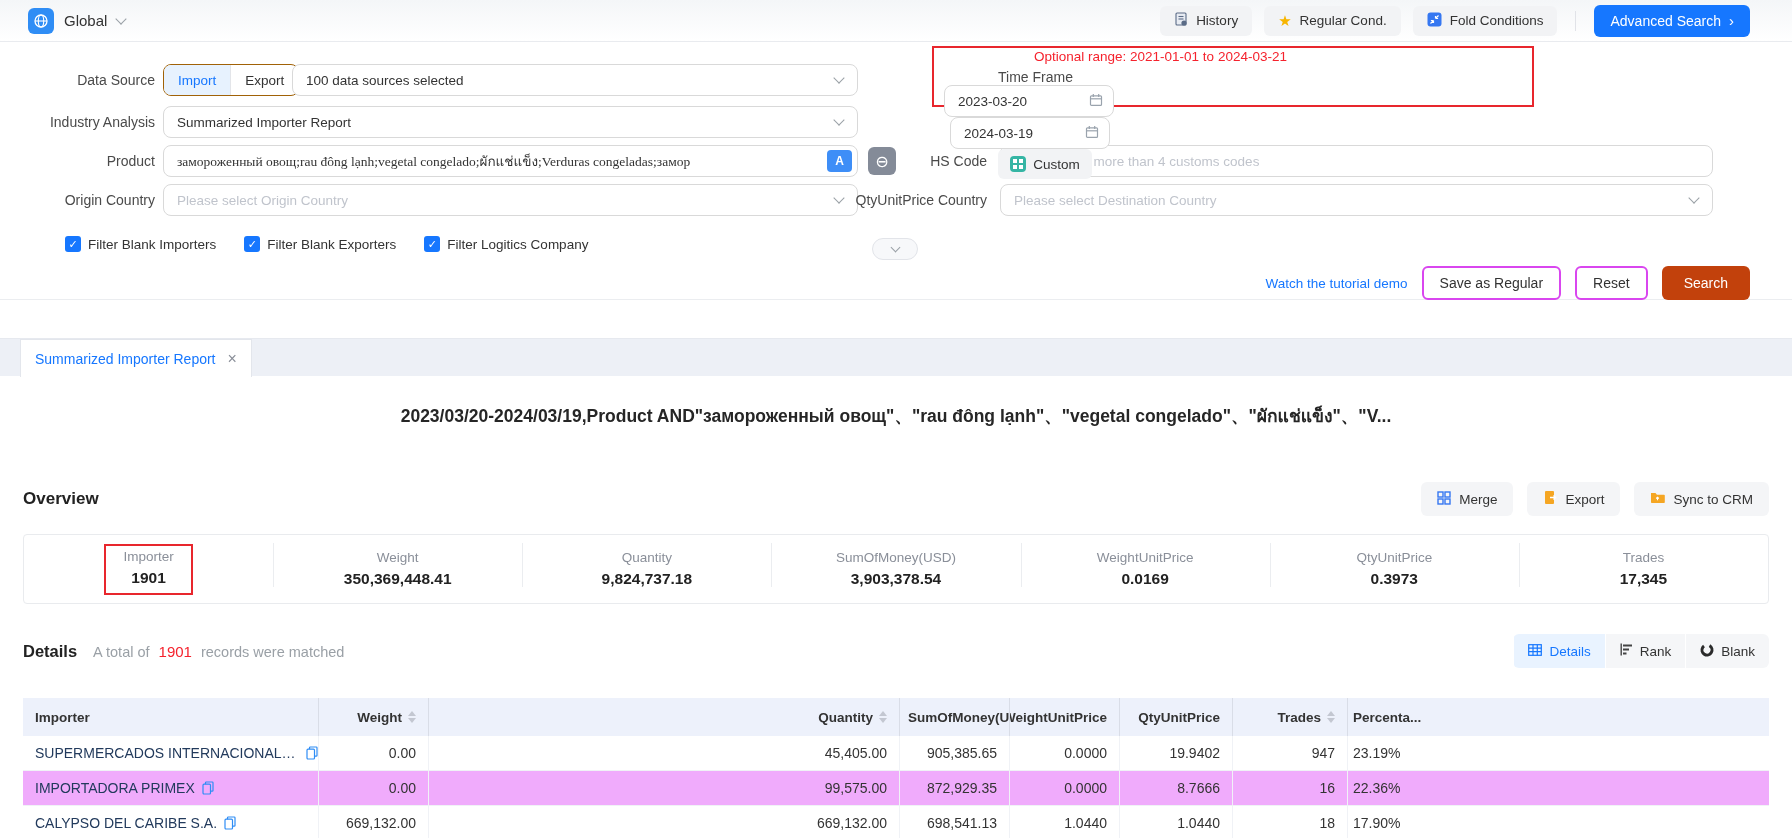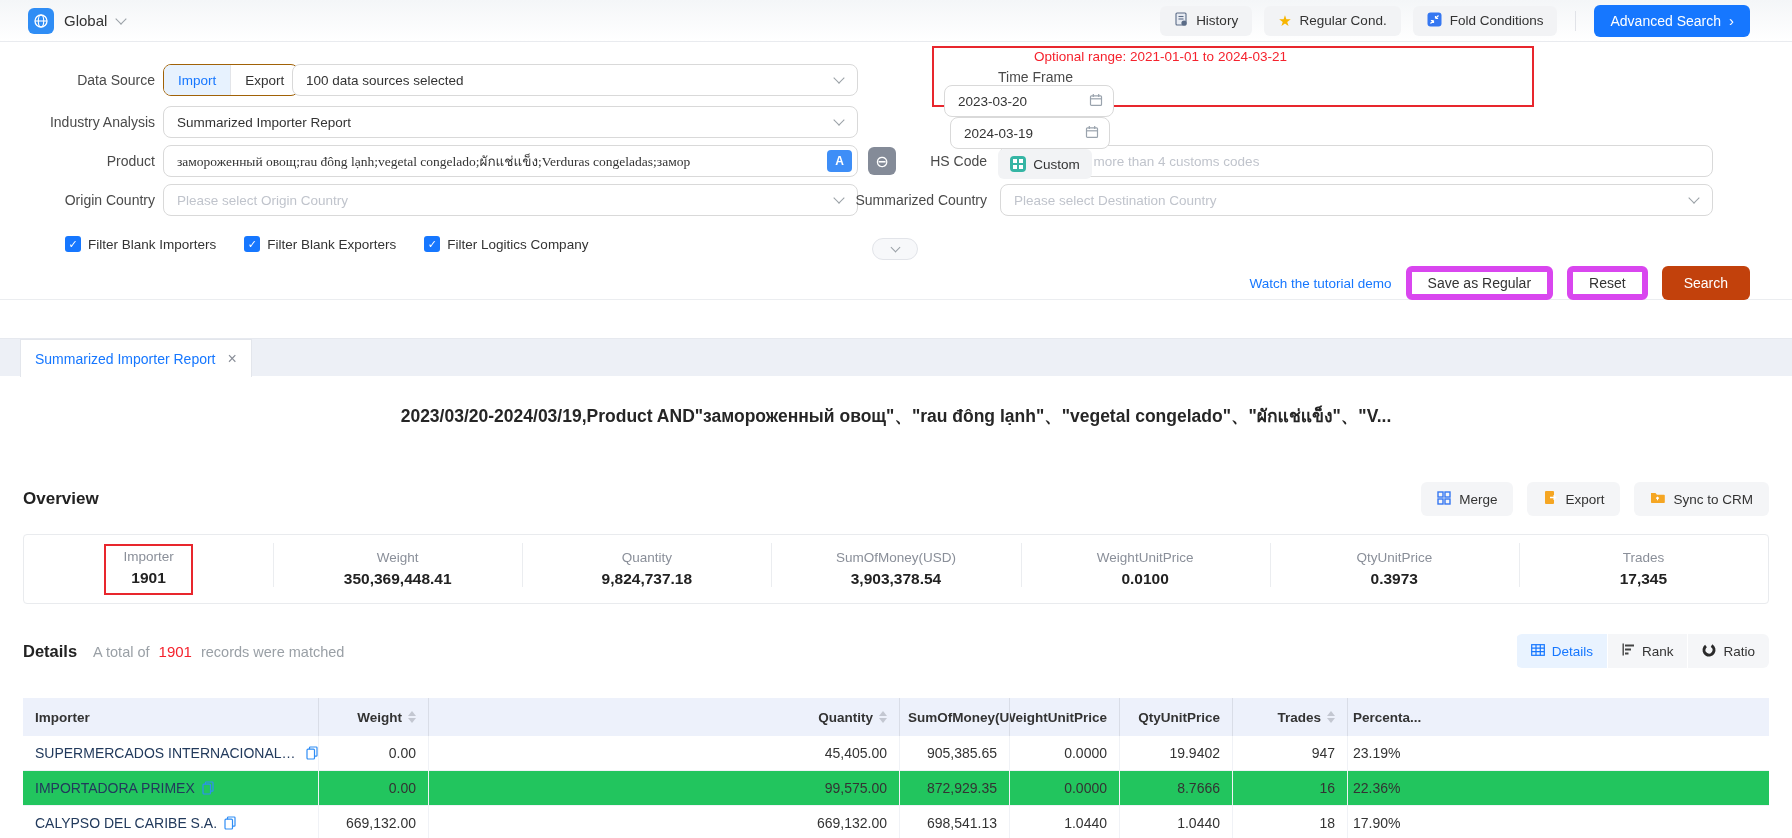--- a/index.html
+++ b/index.html
@@ -63,21 +63,21 @@
   .check { display:flex; align-items:center; gap:7px; cursor:pointer; }
   .cbox { width:16px; height:16px; border-radius:3px; background:#1677ff; color:#fff; font-size:11px;
           display:flex; align-items:center; justify-content:center; }
   .check span.lbl { font-size:13.5px; color:#333; }
   .pill { position:absolute; left:872px; top:196px; width:46px; height:22px; border-radius:11px;
           background:#f7f8fa; border:1px solid #e2e4e9; display:flex; align-items:center;
           justify-content:center; cursor:pointer; }
   .pill .chev { width:7px; height:7px; margin-top:-3px; }
   .actions { position:absolute; top:224px; right:42px; display:flex; align-items:center; gap:14px; }
   .link { color:#1677ff; font-size:13.5px; cursor:pointer; }
-  .btn-plain { height:34px; border:6px solid #d946ef; border-radius:6px; background:#fff; padding:0 16px;
+  .btn-plain { height:34px; border:2px solid #d946ef; border-radius:6px; background:#fff; padding:0 16px;
                font-size:14px; color:#333; display:flex; align-items:center; cursor:pointer; }
   .btn-primary { height:34px; border-radius:6px; background:#c2410c; color:#fff; padding:0 22px;
                  font-size:14px; display:flex; align-items:center; cursor:pointer; }
 
   
   .gap38 { height:38px; background:#fff; }
   .tabstrip { height:38px; background:#edf0f6; border-top:1px solid #e6e9ef; position:relative; }
   .tab { position:absolute; left:20px; top:0; height:38px; background:#fff; border:1px solid #e3e6ec;
          border-bottom:none; display:flex; align-items:center; gap:12px; padding:0 14px;
          font-size:14px; color:#1677ff; cursor:pointer; }
@@ -105,21 +105,21 @@
   .views { margin-left:auto; display:flex; border-radius:6px; overflow:hidden; }
   .view { height:34px; display:flex; align-items:center; gap:7px; padding:0 14px; font-size:13.5px;
           background:#f5f6f8; color:#333; cursor:pointer; margin-left:1px; }
   .view-on { background:#e9f3ff; color:#1677ff; }
 
   
   .tbl { margin:30px 23px 0 23px; }
   .t-head, .t-row { display:grid; grid-template-columns:296px 110px 471px 110px 110px 113px 115px 85px 1fr; }
   .t-head { height:38px; background:#edf1fb; }
   .t-row { height:35px; border-bottom:1px solid #f0f2f6; background:#fff; }
-  .t-row.alt { background:#22c55e; }
+  .t-row.alt { background:#f0abfc; }
   .c { display:flex; align-items:center; font-size:14px; overflow:hidden; white-space:nowrap; }
   .t-head .c { font-weight:bold; color:#333; font-size:13.5px; }
   .t-head .c:nth-child(-n+7) { border-right:1px solid #dadeе8; border-right:1px solid #d9dde7; }
   .t-row .c:nth-child(-n+7) { border-right:1px solid #f0f2f6; }
   .c.left { padding-left:12px; justify-content:flex-start; }
   .c.num { justify-content:flex-end; padding-right:12px; }
   .c.pct { padding-left:5px; justify-content:flex-start; }
   .sorter { display:flex; flex-direction:column; gap:2px; margin-left:6px; }
   .car-up { width:0; height:0; border-left:4px solid transparent; border-right:4px solid transparent;
             border-bottom:5px solid #c3c7d1; }
@@ -206,21 +206,21 @@
     <div class="ctrl" style="left:163px; top:142px; width:695px;">
       <span class="placeholder">Please select Origin Country</span>
       <span class="chev"></span>
     </div>
 
     <div class="f-label" style="left:827px; width:160px; top:103px">HS Code</div>
     <div class="ctrl" style="left:1000px; top:103px; width:713px;">
       <span class="placeholder">Please enter more than 4 customs codes</span>
     </div>
 
-    <div class="f-label" style="left:827px; width:160px; top:142px">Summarized Country</div>
+    <div class="f-label" style="left:827px; width:160px; top:142px">QtyUnitPrice Country</div>
     <div class="ctrl" style="left:1000px; top:142px; width:713px;">
       <span class="placeholder">Please select Destination Country</span>
       <span class="chev"></span>
     </div>
 
     <div class="tf-box">
       <div class="opt-range">Optional range:  2021-01-01 to 2024-03-21</div>
       <div class="tf-row">
         <span class="tf-label">Time Frame</span>
         <div class="date-input">
@@ -335,21 +335,21 @@
     <div class="stat">
       <span class="stat-label">Quantity</span>
       <span class="stat-value">9,824,737.18</span>
     </div>
     <div class="stat">
       <span class="stat-label">SumOfMoney(USD)</span>
       <span class="stat-value">3,903,378.54</span>
     </div>
     <div class="stat">
       <span class="stat-label">WeightUnitPrice</span>
-      <span class="stat-value">0.0100</span>
+      <span class="stat-value">0.0169</span>
     </div>
     <div class="stat">
       <span class="stat-label">QtyUnitPrice</span>
       <span class="stat-value">0.3973</span>
     </div>
     <div class="stat">
       <span class="stat-label">Trades</span>
       <span class="stat-value">17,345</span>
     </div>
   </div>
@@ -378,21 +378,21 @@
               <line x1="3" y1="2.5" x2="12" y2="2.5" stroke="#444" stroke-width="2"></line>
               <line x1="3" y1="6.5" x2="9" y2="6.5" stroke="#444" stroke-width="2"></line>
               <line x1="3" y1="10.5" x2="6.5" y2="10.5" stroke="#444" stroke-width="2"></line>
             </svg></span>
         <span>Rank</span>
       </div>
       <div class="view">
         <span><svg width="14" height="14" viewBox="0 0 14 14">
               <circle cx="7" cy="7" r="5" fill="none" stroke="#2b2b2b" stroke-width="3" stroke-dasharray="25 7" transform="rotate(-60 7 7)"></circle>
             </svg></span>
-        <span>Ratio</span>
+        <span>Blank</span>
       </div>
     </div>
   </div>
 
   <div class="tbl">
     <div class="t-head">
       <div class="c left">
           <span>Importer</span>
         </div>
       <div class="c num">

